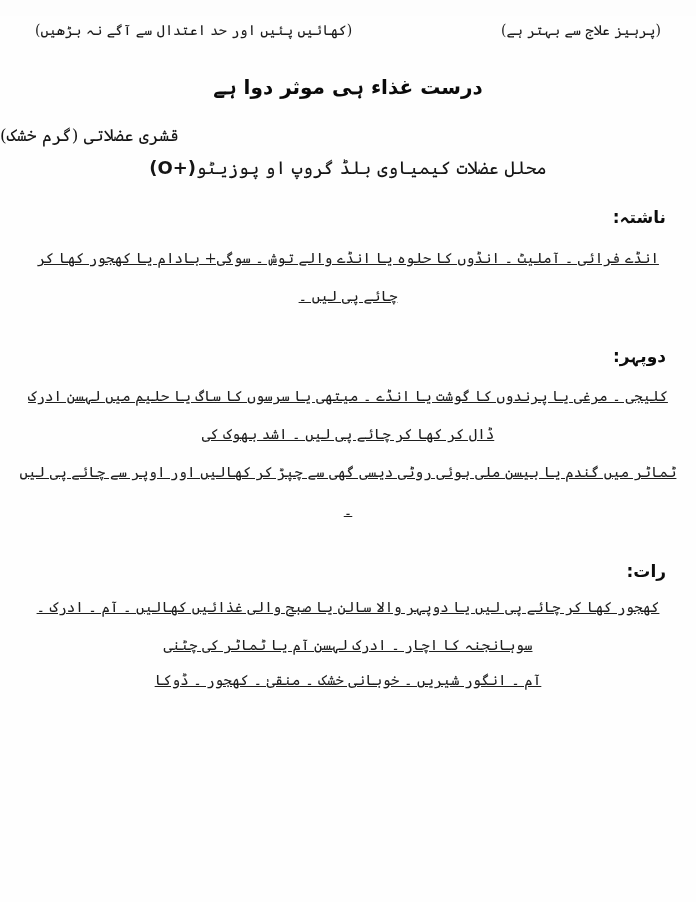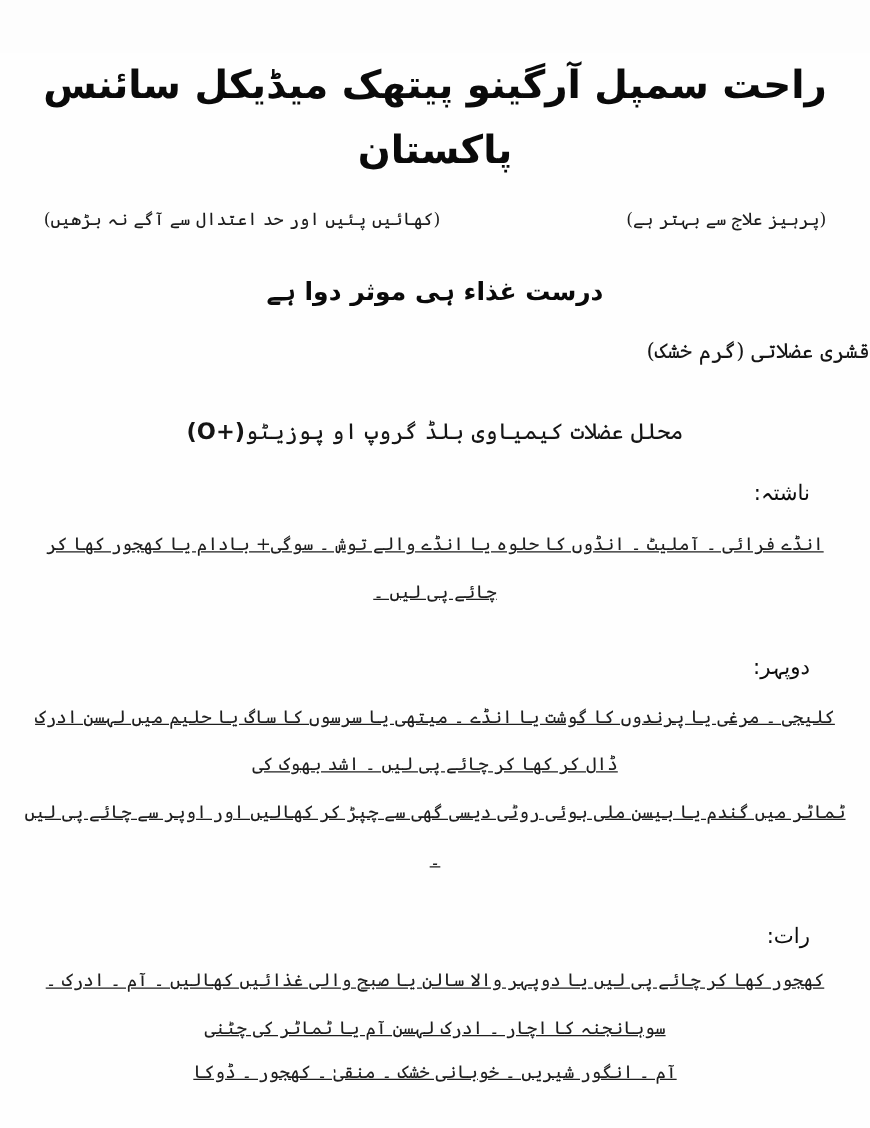--- a/index.html
+++ b/index.html
@@ -39,36 +39,36 @@
     margin-top:28px;
     text-align:center;
     font-family:"DejaVu Sans", sans-serif;
     font-weight:bold;
     font-size:20px;
     line-height:30px;
     color:#0a0a0a;
   }
   .temperament{
     margin-top:18px;
-    text-align:right;
+    text-align:left;
     font-size:17px;
     line-height:30px;
   }
   .bloodgroup{
-    margin-top:34px;
+    margin-top:2px;
     text-align:center;
     font-size:18px;
     line-height:32px;
   }
   .bloodgroup .bg-code{font-family:"DejaVu Sans", sans-serif;font-weight:bold;}
   .sec-heading{
-    padding:0 48px;
+    padding:0 30px;
     text-align:right;
     font-family:"DejaVu Sans", sans-serif;
-    font-weight:normal;
+    font-weight:bold;
     font-size:17px;
     line-height:26px;
     color:#0d0d0d;
   }
   .sec-body{
     padding:0 18px;
     text-align:center;
     font-size:14.5px;
     line-height:38px;
     color:#1f1f1f;
@@ -81,21 +81,20 @@
   .h-night{margin-top:29px;}
   .b-night{margin-top:4px;padding:0 10px;}
   .h-fruits{margin-top:22px;}
   .b-fruits{margin-top:1px;line-height:30px;}
 </style>
 </head>
 <body>
 
 <div class="page">
 
-  <div class="title">راحت سمپل آرگینو پیتھک میڈیکل سائنس پاکستان</div>
 
   <div class="mottos">
     <span class="motto-right">(پرہیز علاج سے بہتر ہے)</span>
     <span class="motto-left">(کھائیں پئیں اور حد اعتدال سے آگے نہ بڑھیں)</span>
   </div>
 
   <div class="slogan">درست غذاء ہی موثر دوا ہے</div>
 
   <div class="temperament">قشری عضلاتی (گرم خشک)</div>
 

